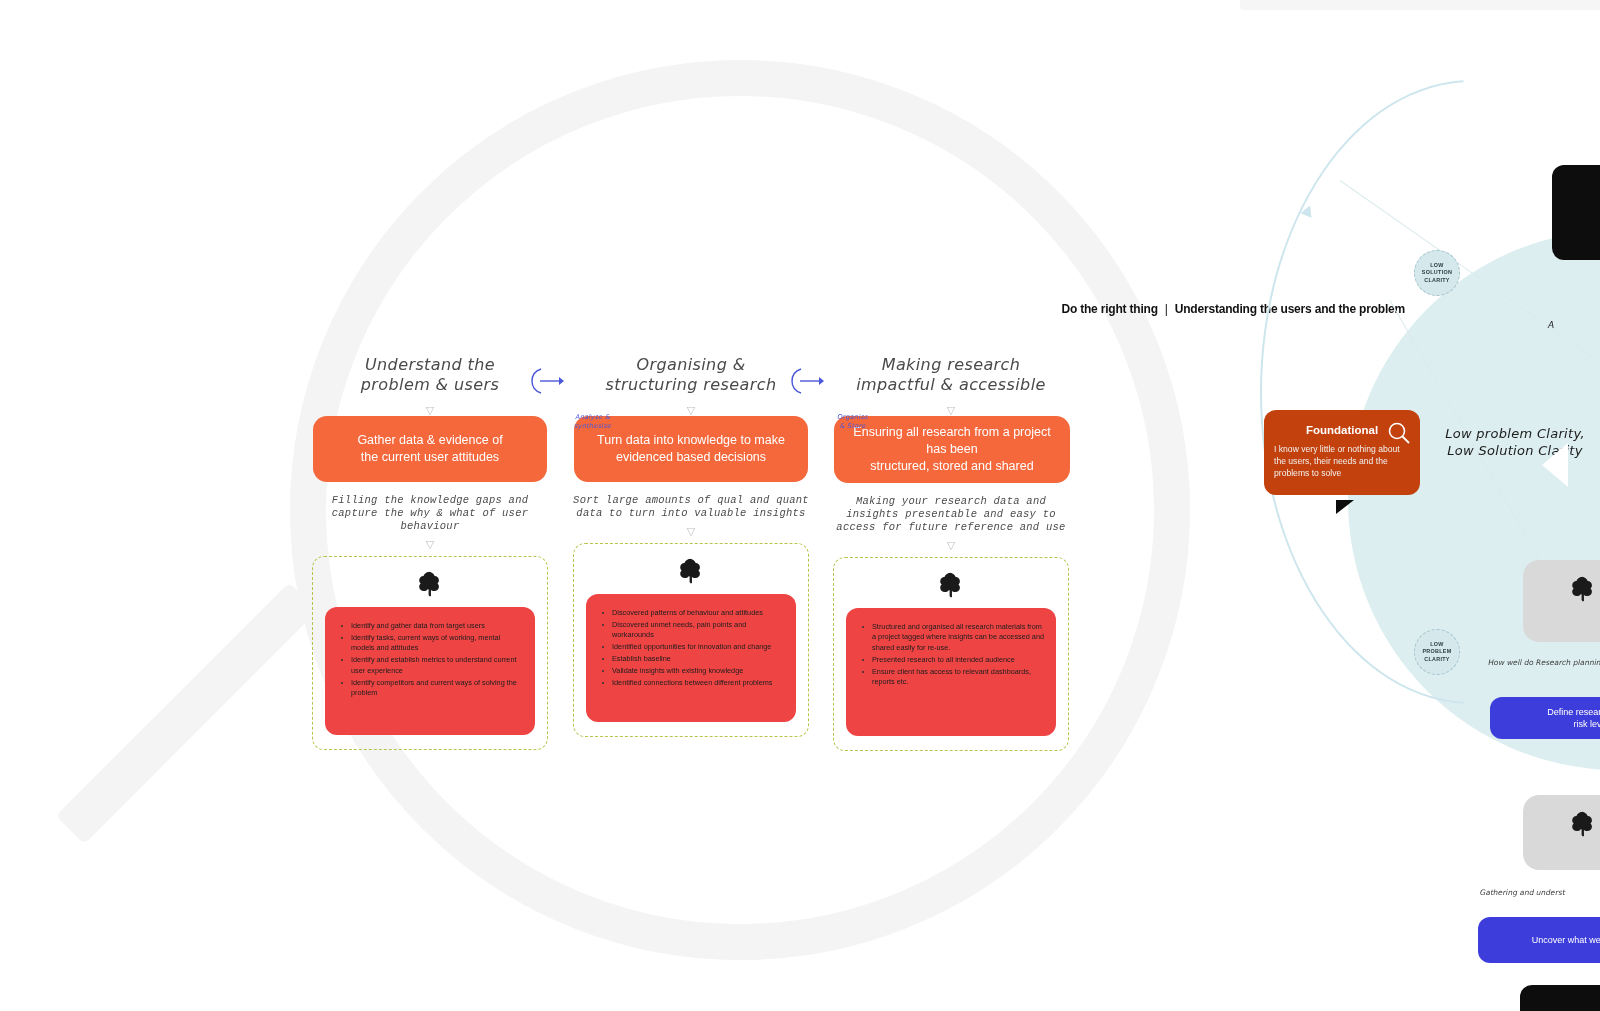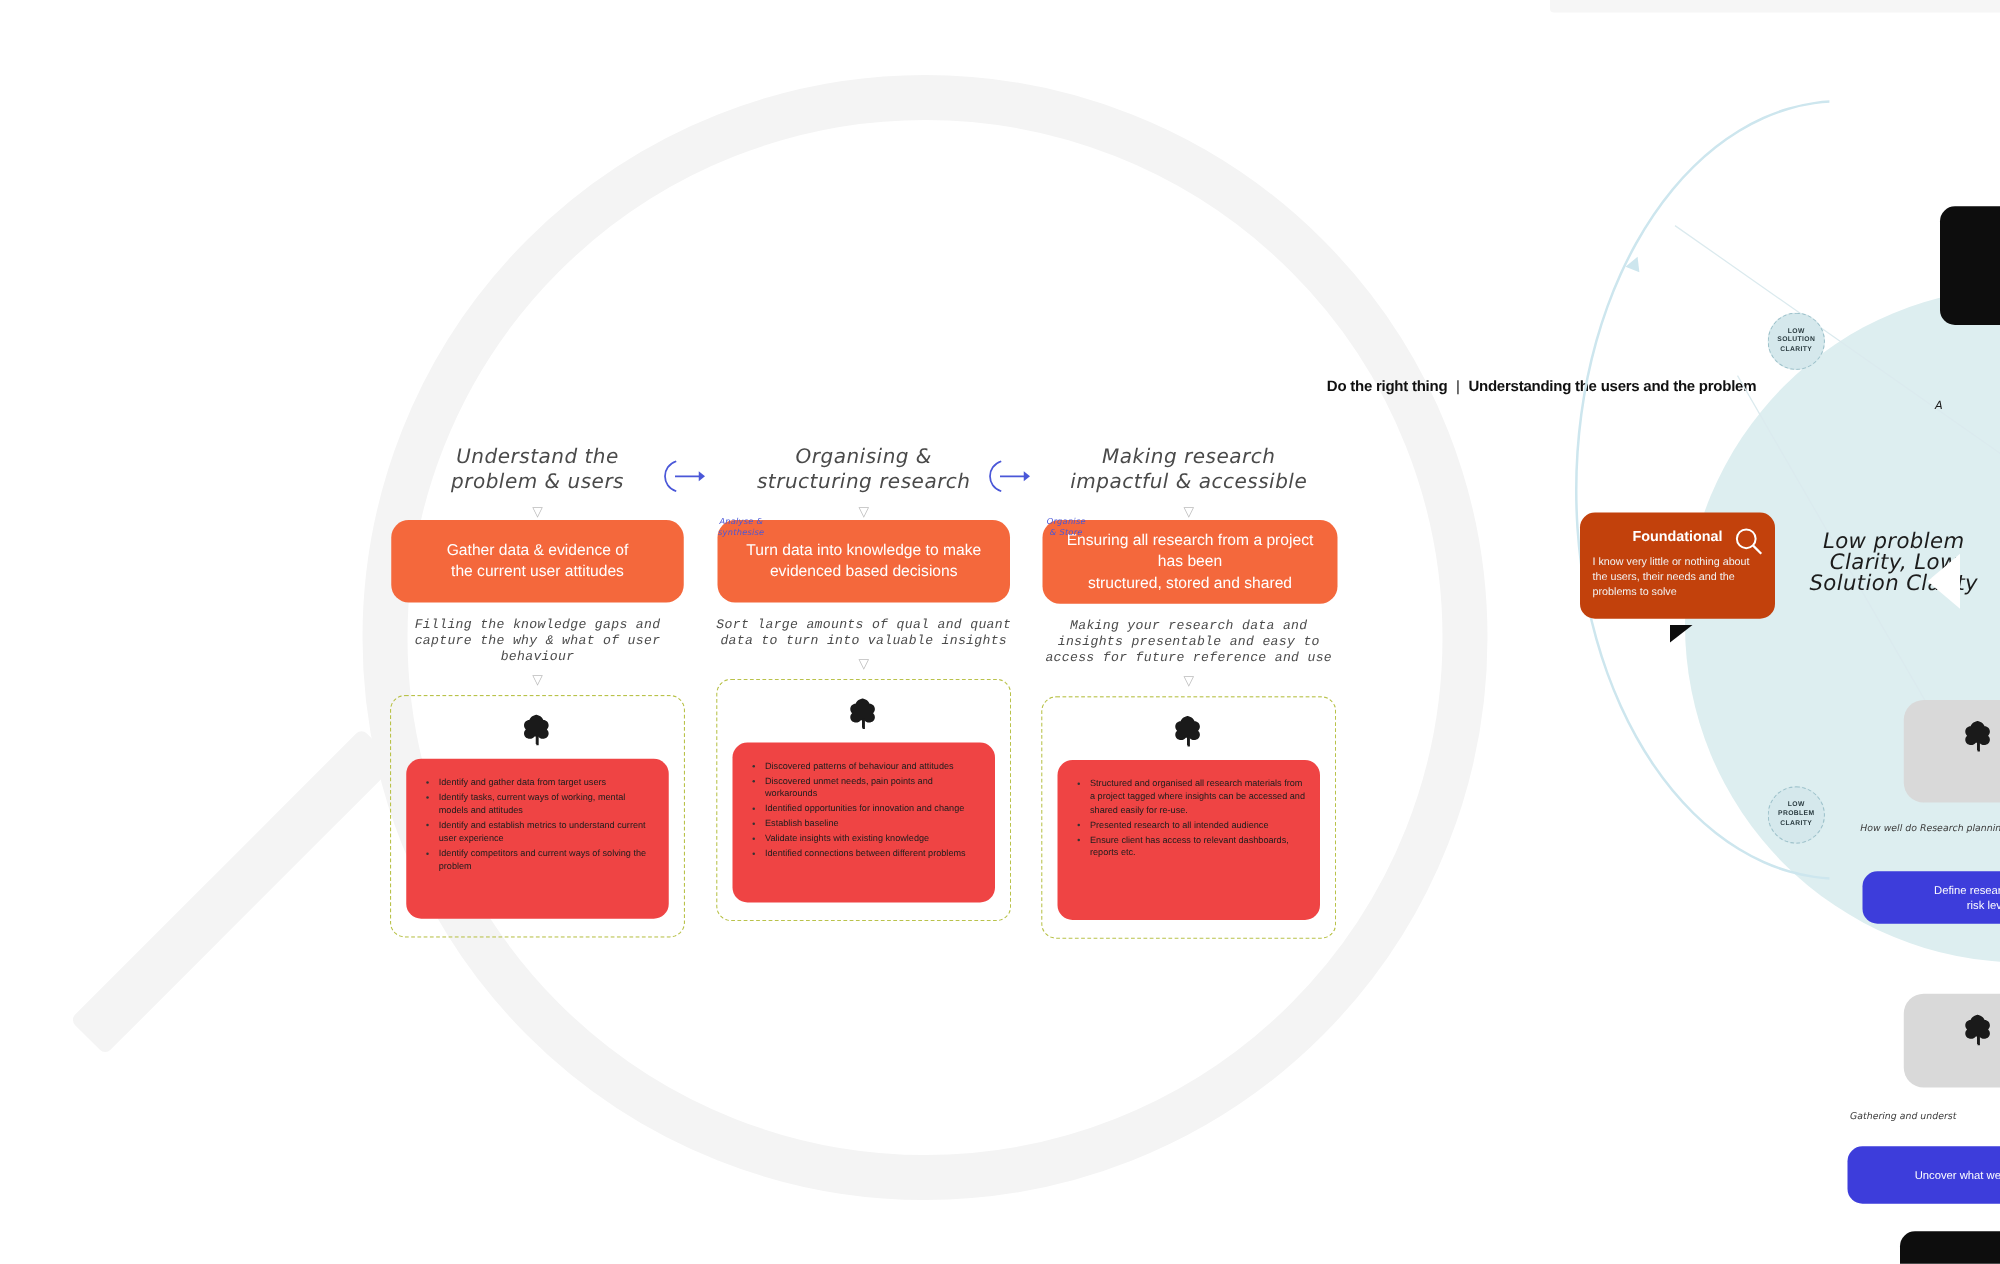--- a/index.html
+++ b/index.html
@@ -134,21 +134,21 @@
   .tooltip .tt-body{font-size:8.6px;line-height:12px;color:#f2f2f2;}
   .tooltip-tail{
     position:absolute;left:146px;top:500px;width:0;height:0;
     border-top:14px solid #0d0d0d;border-right:18px solid transparent;
   }
   .tt-mag{position:absolute;right:8px;top:10px;width:26px;height:26px;}
 
   .r-hand-big{
     position:absolute;left:255px;top:425px;width:140px;text-align:center;
     font-family:"DejaVu Sans", sans-serif;font-style:italic;
-    font-size:17px;line-height:17px;color:#1c1c1c;letter-spacing:.3px;
+    font-size:13px;line-height:17px;color:#1c1c1c;letter-spacing:.3px;
   }
   .white-arrow{
     position:absolute;left:352px;top:443px;width:0;height:0;
     border-top:22px solid transparent;border-bottom:22px solid transparent;border-right:26px solid #ffffff;
   }
   .r-hand-small{
     position:absolute;left:282px;top:658px;width:150px;text-align:center;
     font-family:"DejaVu Sans", sans-serif;font-style:italic;
     font-size:7.5px;line-height:10.5px;color:#3c3c3c;
   }

